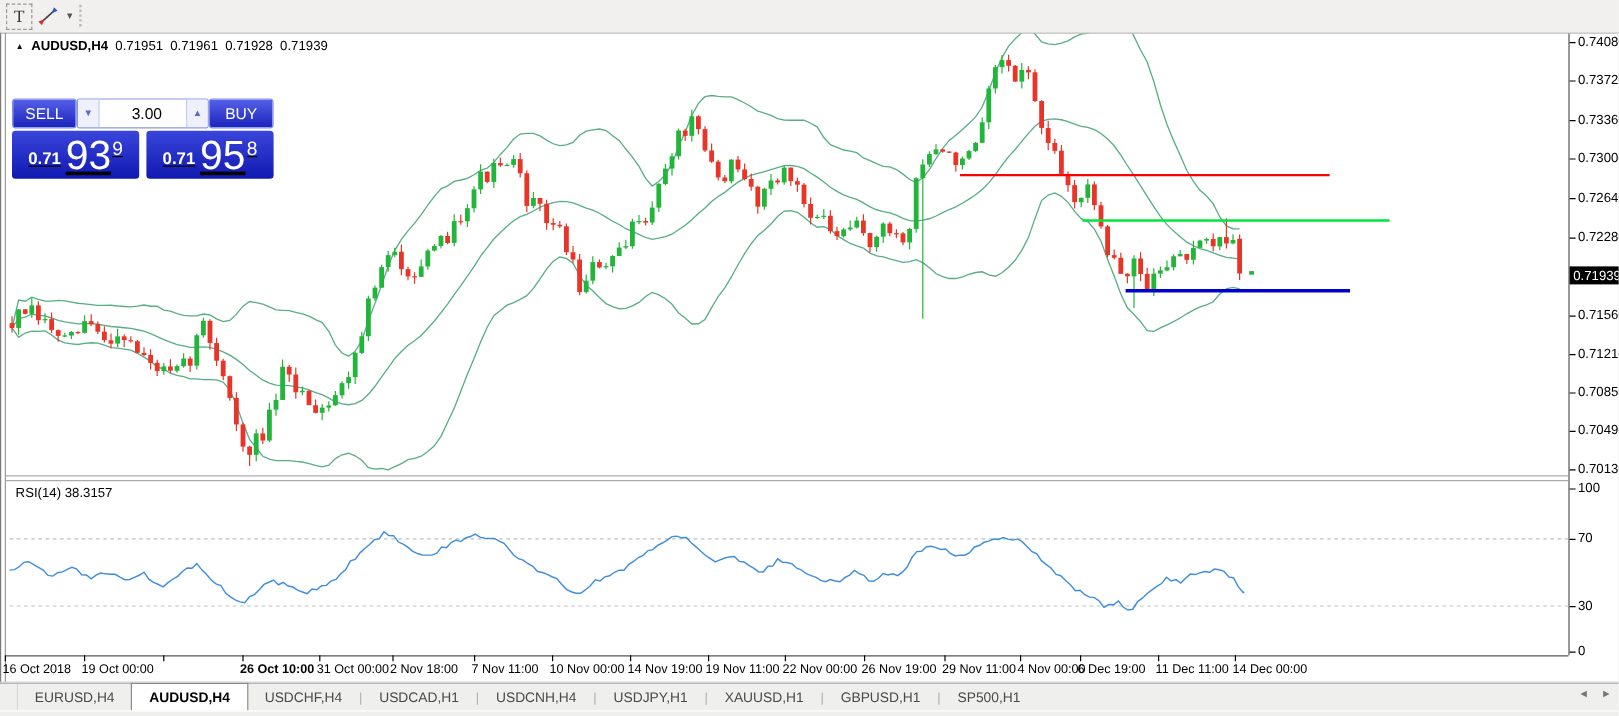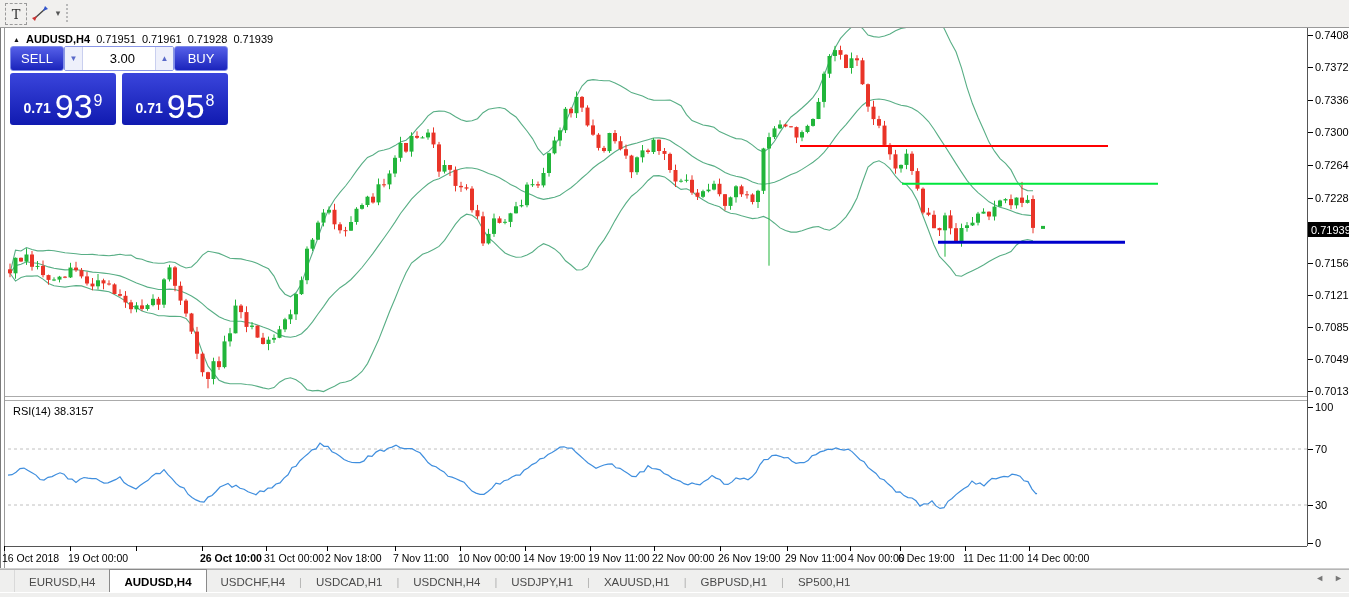--- a/index.html
+++ b/index.html
@@ -18,29 +18,29 @@
           font-size:11px;font-weight:bold;color:#3c3c3c;border:1px solid transparent;border-radius:2px;cursor:default;}
   .tf-btn.active{background:#fcfcfb;border-color:#b3b3b3;box-shadow:inset 0 0 2px #ffffff;}
   
   #chart-svg{position:absolute;left:0;top:0;}
   
   #chart-header{position:absolute;left:13px;top:33px;font-size:11px;color:#000;display:flex;gap:6px;align-items:center;}
   #chart-header .tri{font-size:7px;color:#111;}
   #chart-header b{font-weight:bold;}
   
   #oct{position:absolute;left:10px;top:46px;width:218px;}
-  #oct-row1{display:flex;height:25px;gap:0;}
+  #oct-row1{display:flex;height:25px;gap:0;margin-top:36px;}
   .oct-btn{width:52px;display:flex;align-items:center;justify-content:center;color:#fff;font-size:13px;
            background:linear-gradient(#5560e8,#1b24bc);border:1px solid #7f8ce8;border-radius:3px;cursor:pointer;}
   #oct-vol{flex:1;display:flex;background:#fff;border:1px solid #8a97e6;border-radius:2px;overflow:hidden;}
   .spin{width:17px;display:flex;align-items:center;justify-content:center;font-size:8px;color:#5969c9;background:#eef0fb;cursor:pointer;}
   #spin-dn{border-right:1px solid #c9cfef;}
   #spin-up{border-left:1px solid #c9cfef;}
   #vol-val{flex:1;display:flex;align-items:center;justify-content:flex-end;padding-right:20px;font-size:13px;color:#000;}
-  #oct-row2{display:flex;gap:6px;margin-top:2px;height:52px;}
+  #oct-row2{display:flex;gap:6px;margin-top:2px;height:40px;text-decoration:underline;}
   .px-box{flex:1;display:flex;align-items:flex-end;justify-content:center;color:#fff;border-radius:3px;
           background:linear-gradient(#3a45dc,#101ab0);padding-bottom:2px;}
   .px-small{font-size:14px;font-weight:bold;line-height:30px;}
   .px-big{font-size:34px;line-height:34px;margin-left:4px;}
   .px-sup{font-size:16px;line-height:1;position:relative;top:-14px;margin-left:1px;}
   
   .axis-label{position:absolute;left:1315px;font-size:11px;color:#000;transform:translateY(-50%);white-space:nowrap;}
   #price-tag{position:absolute;left:1308px;top:222px;width:41px;height:15px;background:#000;color:#fff;
              font-size:11px;display:flex;align-items:center;padding-left:3px;}
   #rsi-label{position:absolute;left:13px;top:405px;font-size:11px;color:#000;}

